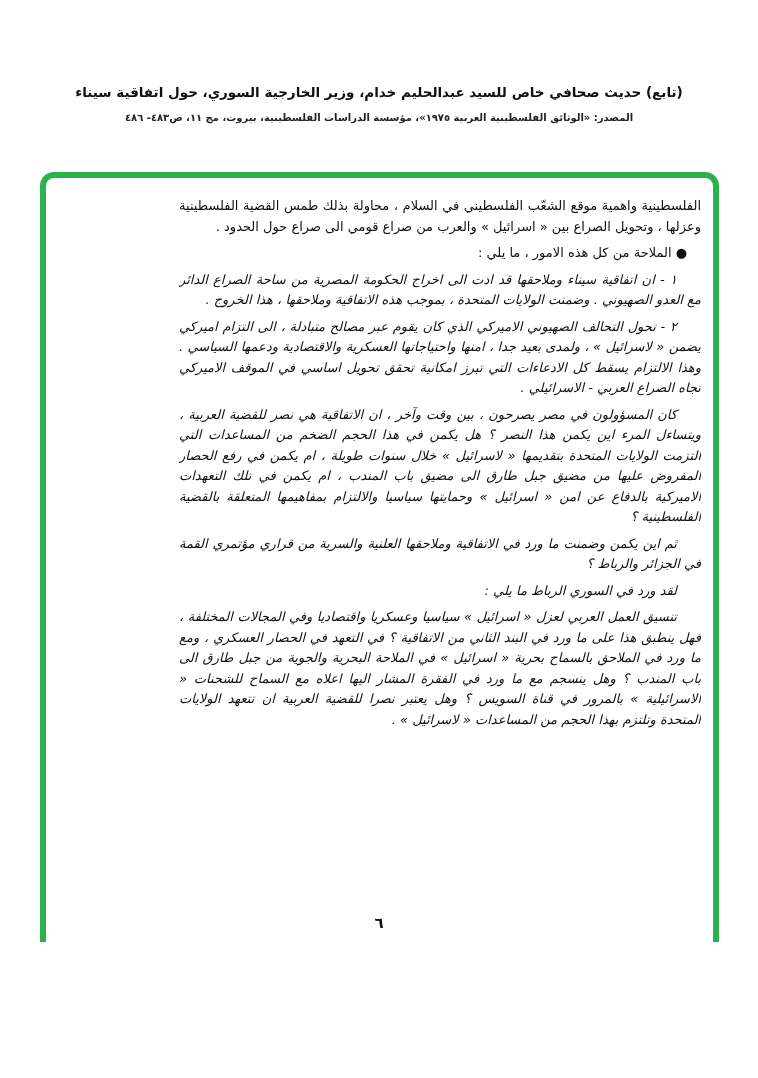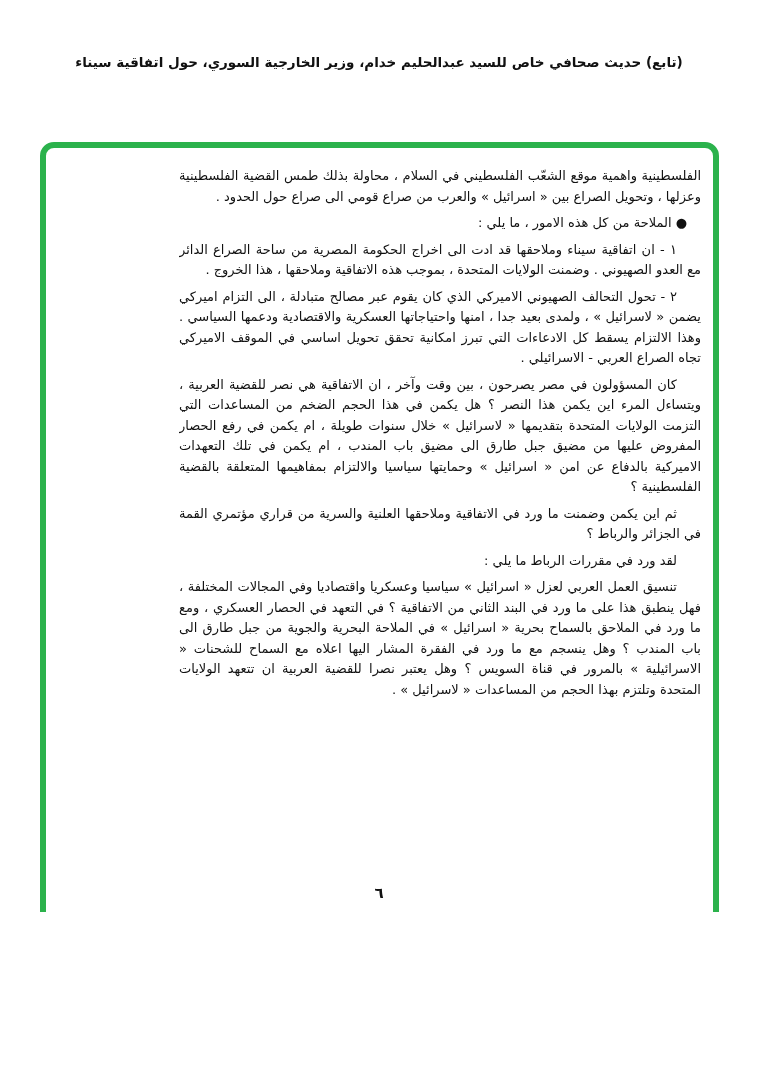--- a/index.html
+++ b/index.html
@@ -7,20 +7,21 @@
     padding: 0;
     background: #ffffff;
     font-family: "DejaVu Sans", sans-serif;
   }
   .page {
     position: relative;
     width: 758px;
     height: 912px;
     background: #ffffff;
     overflow: hidden;
+    margin-top: 30px;
   }
   .header {
     position: absolute;
     top: 54px;
     left: 0;
     width: 100%;
     text-align: center;
     direction: rtl;
   }
   .doc-title {
@@ -57,20 +58,21 @@
     text-align: justify;
     font-size: 13px;
     line-height: 20.5px;
     color: #111111;
   }
   .para {
     margin: 0 0 6px 0;
   }
   .para.indent {
     text-indent: 24px;
+    font-style: italic;
   }
   .para.bullet {
     text-indent: 14px;
   }
   .page-number {
     position: absolute;
     bottom: 10px;
     left: 0;
     width: 100%;
     text-align: center;
@@ -79,30 +81,31 @@
     color: #111111;
   }
 </style>
 </head>
 <body>
 
 <div class="page">
 
   <div class="header">
     <div class="doc-title">(تابع) حديث صحافي خاص للسيد عبدالحليم خدام، وزير الخارجية السوري، حول اتفاقية سيناء</div>
+    <div class="doc-source">المصدر: «الوثائق الفلسطينية العربية ١٩٧٥»، مؤسسة الدراسات الفلسطينية، بيروت، مج ١١، ص٤٨٣- ٤٨٦</div>
   </div>
 
   <div class="content-frame" style="border-color: rgb(43, 178, 76);">
     <div class="text-column">
       <p class="para">الفلسطينية واهمية موقع الشعّب الفلسطيني في السلام ، محاولة بذلك طمس القضية الفلسطينية وعزلها ، وتحويل الصراع بين « اسرائيل » والعرب من صراع قومي الى صراع حول الحدود .</p>
       <p class="para bullet">● الملاحة من كل هذه الامور ، ما يلي :</p>
       <p class="para indent">١ - ان اتفاقية سيناء وملاحقها قد ادت الى اخراج الحكومة المصرية من ساحة الصراع الدائر مع العدو الصهيوني . وضمنت الولايات المتحدة ، بموجب هذه الاتفاقية وملاحقها ، هذا الخروج .</p>
       <p class="para indent">٢ - تحول التحالف الصهيوني الاميركي الذي كان يقوم عبر مصالح متبادلة ، الى التزام اميركي يضمن « لاسرائيل » ، ولمدى بعيد جدا ، امنها واحتياجاتها العسكرية والاقتصادية ودعمها السياسي . وهذا الالتزام يسقط كل الادعاءات التي تبرز امكانية تحقق تحويل اساسي في الموقف الاميركي تجاه الصراع العربي - الاسرائيلي .</p>
       <p class="para indent">كان المسؤولون في مصر يصرحون ، بين وقت وآخر ، ان الاتفاقية هي نصر للقضية العربية ، ويتساءل المرء اين يكمن هذا النصر ؟ هل يكمن في هذا الحجم الضخم من المساعدات التي التزمت الولايات المتحدة بتقديمها « لاسرائيل » خلال سنوات طويلة ، ام يكمن في رفع الحصار المفروض عليها من مضيق جبل طارق الى مضيق باب المندب ، ام يكمن في تلك التعهدات الاميركية بالدفاع عن امن « اسرائيل » وحمايتها سياسيا والالتزام بمفاهيمها المتعلقة بالقضية الفلسطينية ؟</p>
       <p class="para indent">ثم اين يكمن وضمنت ما ورد في الاتفاقية وملاحقها العلنية والسرية من قراري مؤتمري القمة في الجزائر والرباط ؟</p>
-      <p class="para indent">لقد ورد في مقررات الرباط ما يلي :</p>
+      <p class="para indent">لقد ورد في السوري الرباط ما يلي :</p>
       <p class="para indent">تنسيق العمل العربي لعزل « اسرائيل » سياسيا وعسكريا واقتصاديا وفي المجالات المختلفة ، فهل ينطبق هذا على ما ورد في البند الثاني من الاتفاقية ؟ في التعهد في الحصار العسكري ، ومع ما ورد في الملاحق بالسماح بحرية « اسرائيل » في الملاحة البحرية والجوية من جبل طارق الى باب المندب ؟ وهل ينسجم مع ما ورد في الفقرة المشار اليها اعلاه مع السماح للشحنات « الاسرائيلية » بالمرور في قناة السويس ؟ وهل يعتبر نصرا للقضية العربية ان تتعهد الولايات المتحدة وتلتزم بهذا الحجم من المساعدات « لاسرائيل » .</p>
     </div>
   </div>
 
   <div class="page-number">٦</div>
 
 </div>
 
 </body></html>

